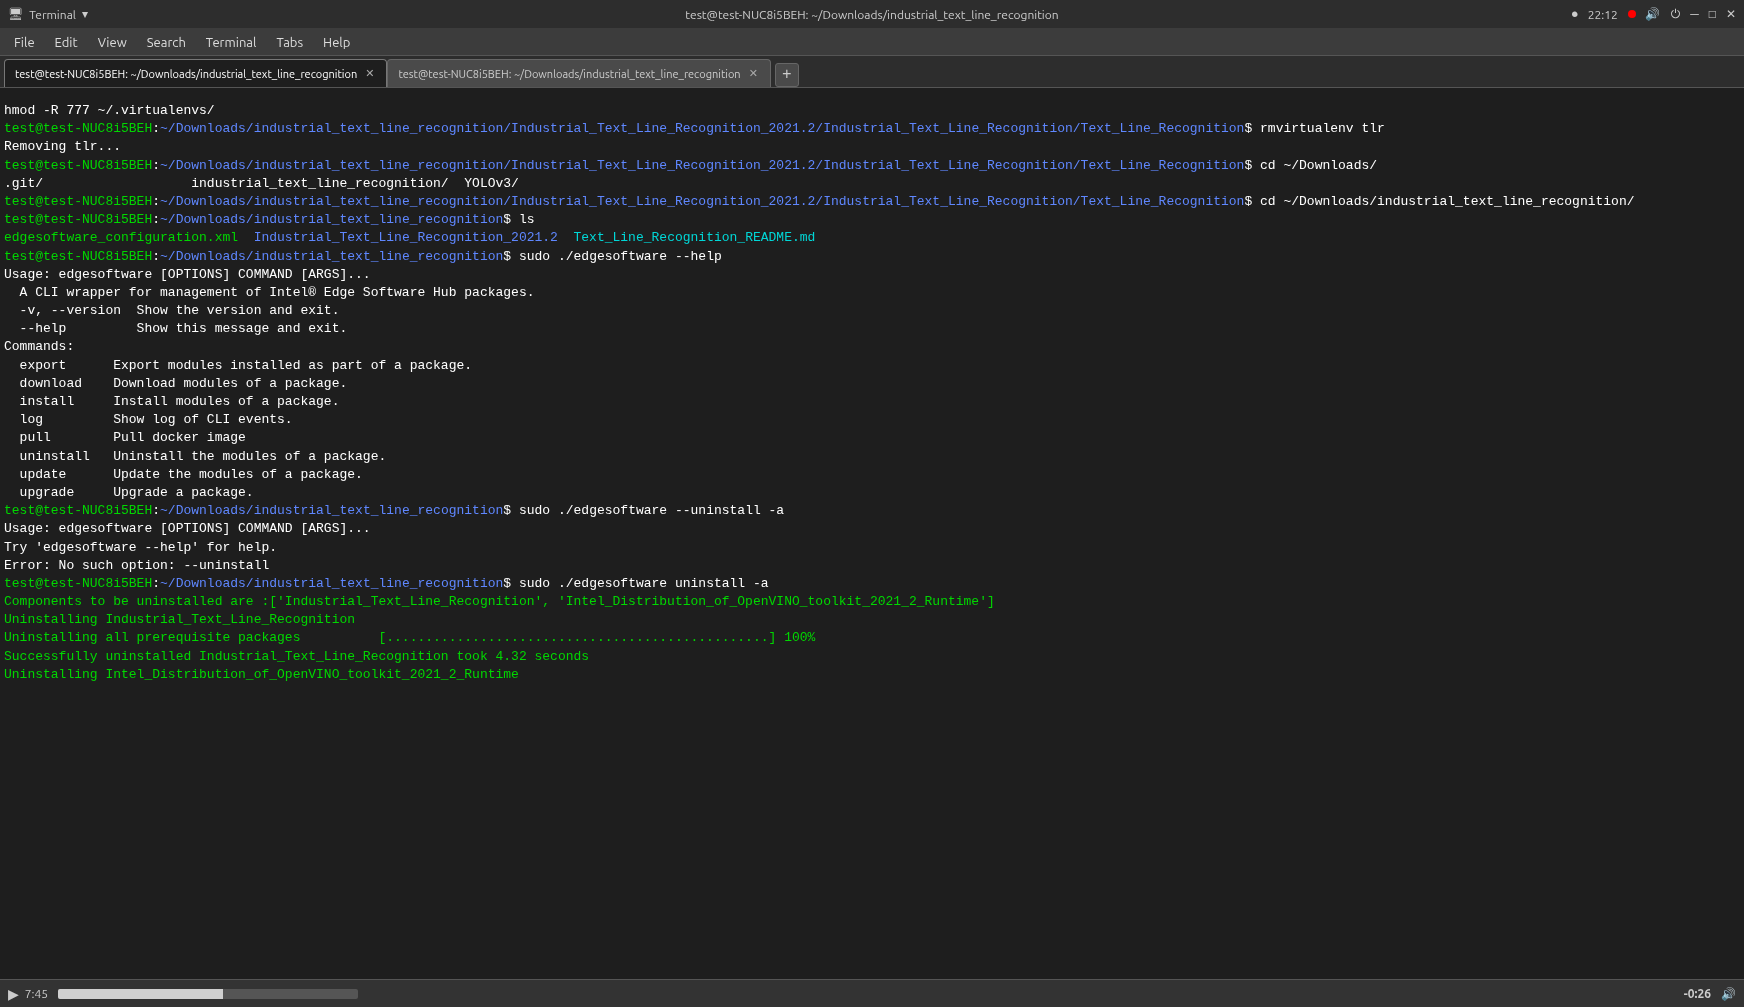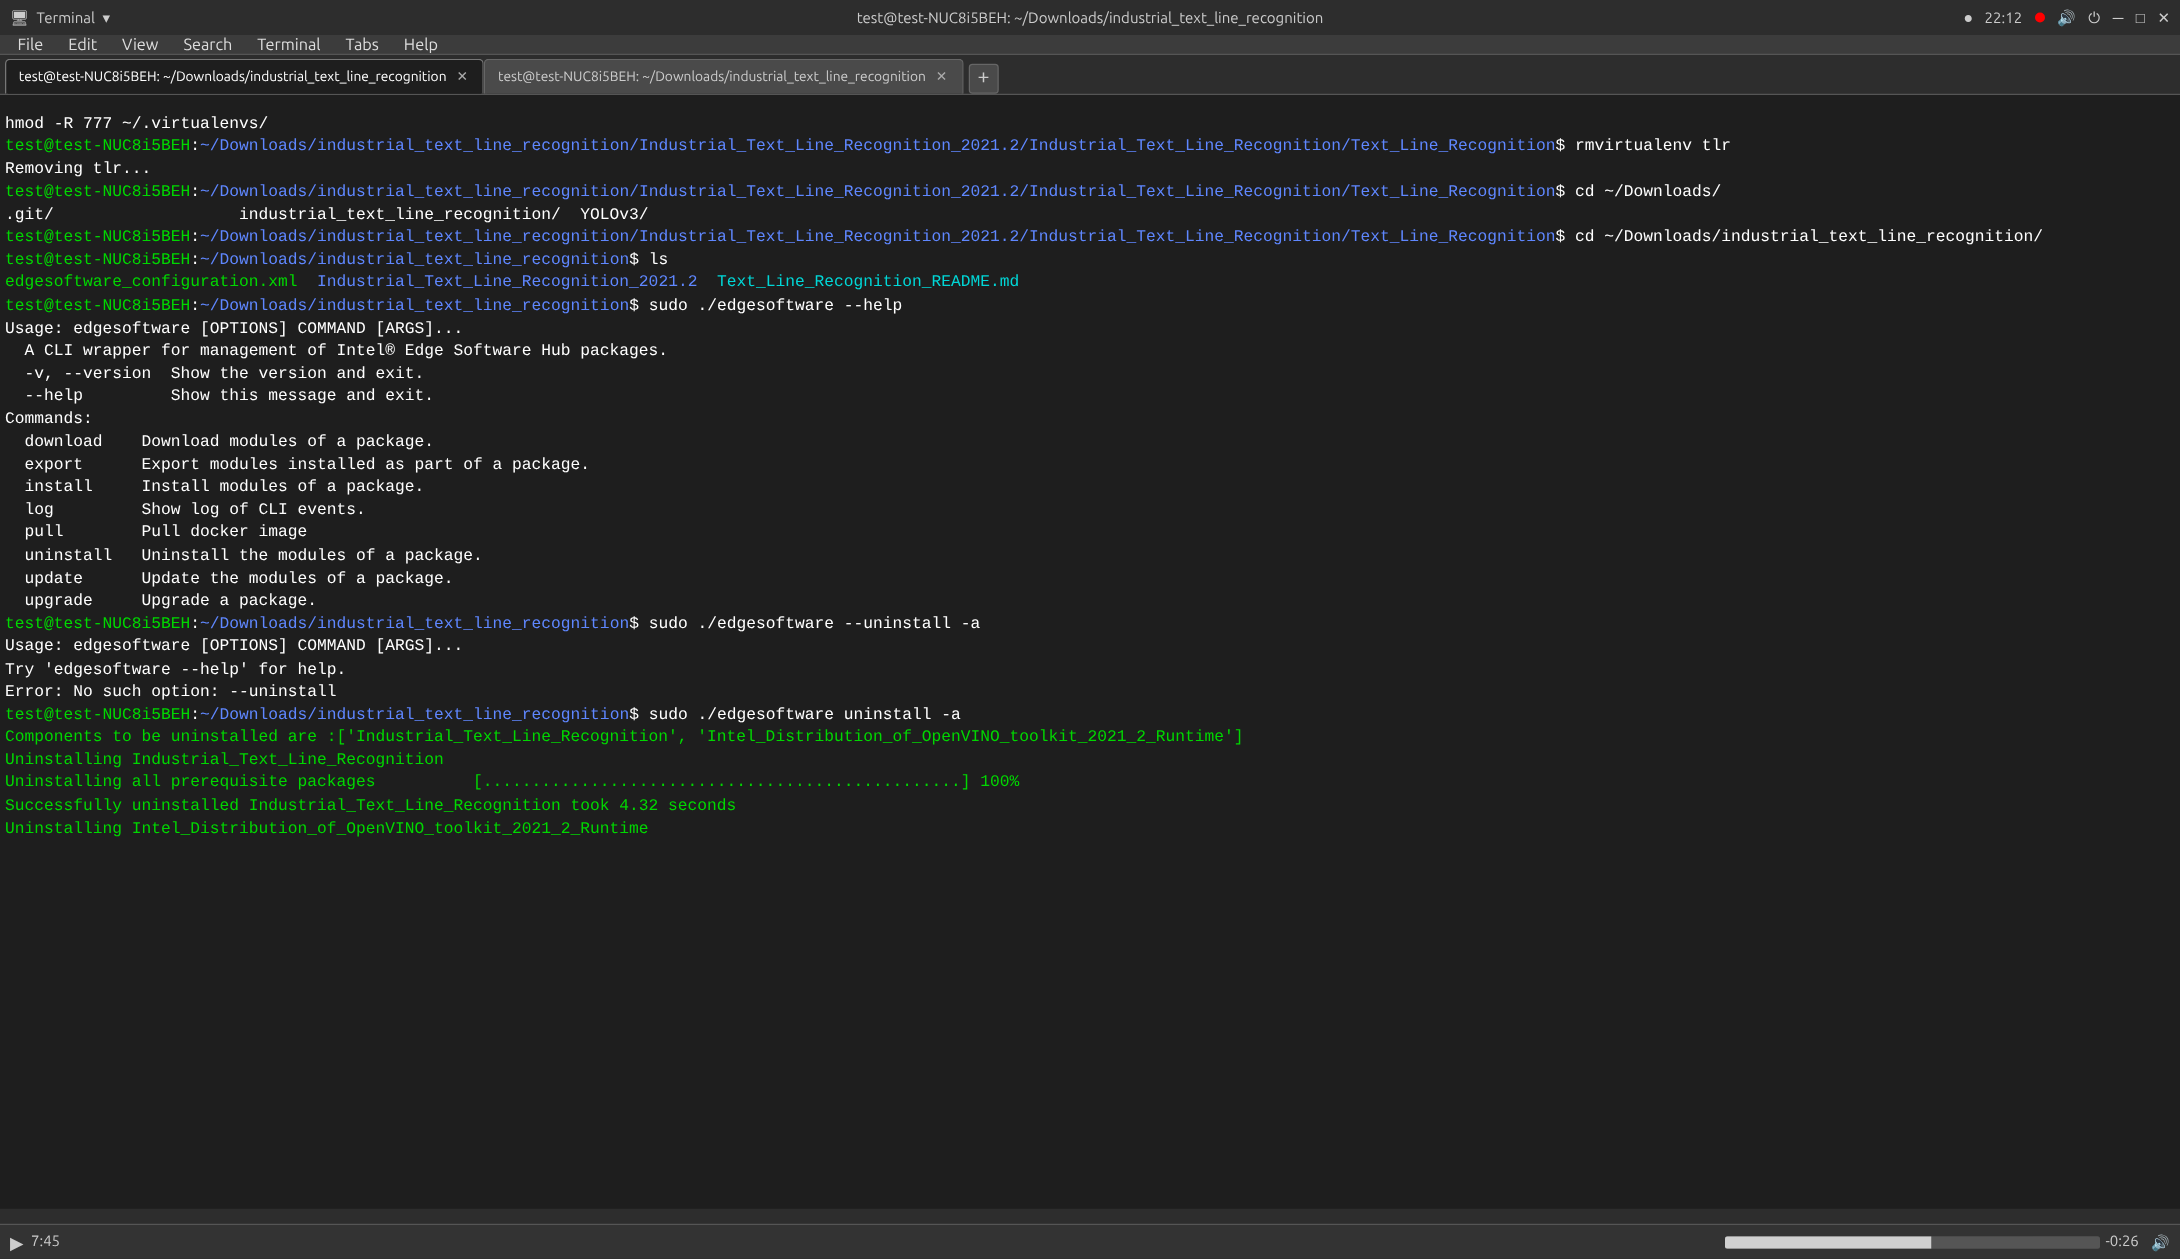--- a/index.html
+++ b/index.html
@@ -47,21 +47,21 @@
     .red-dot {
       width: 8px; height: 8px;
       background: red;
       border-radius: 50%;
       display: inline-block;
     }
 
     
     .menu-bar {
       background: #3c3c3c;
-      height: 16px;
+      height: 28px;
       display: flex;
       align-items: center;
       padding: 0 6px;
       gap: 4px;
       font-size: 13px;
       font-family: 'Ubuntu', sans-serif;
       color: #ddd;
       border-bottom: 1px solid #555;
     }
     .menu-item {
@@ -151,21 +151,21 @@
       border-top: 1px solid #555;
       display: flex;
       align-items: center;
       padding: 0 8px;
       font-size: 12px;
       font-family: 'Ubuntu', sans-serif;
       color: #ccc;
       gap: 10px;
     }
     .status-left { display: flex; align-items: center; gap: 6px; }
-    .status-center { flex: 1; display: flex; align-items: center; justify-content: flex-end; gap: 4px; }
+    .status-center { flex: 1; display: flex; align-items: center; justify-content: space-between; gap: 4px; font-weight: bold; }
     .status-right { display: flex; align-items: center; gap: 10px; }
     .progress-bar-container {
       width: 300px;
       height: 10px;
       background: #555;
       border-radius: 2px;
       overflow: hidden;
     }
     .progress-bar-fill {
       height: 100%;
@@ -243,22 +243,22 @@
 
   <div class="line"><span class="prompt">test@test-NUC8i5BEH</span><span class="white">:</span><span class="blue">~/Downloads/industrial_text_line_recognition</span><span class="white">$ sudo ./edgesoftware --help</span></div>
   <div class="line"><span class="white">Usage: edgesoftware [OPTIONS] COMMAND [ARGS]...</span></div>
   <div class="line"></div>
   <div class="line"><span class="white">  A CLI wrapper for management of Intel® Edge Software Hub packages.</span></div>
   <div class="line"></div>
   <div class="line"><span class="white">  -v, --version  Show the version and exit.</span></div>
   <div class="line"><span class="white">  --help         Show this message and exit.</span></div>
   <div class="line"></div>
   <div class="line"><span class="white">Commands:</span></div>
+  <div class="line"><span class="white">  export      Export modules installed as part of a package.</span></div>
   <div class="line"><span class="white">  download    Download modules of a package.</span></div>
-  <div class="line"><span class="white">  export      Export modules installed as part of a package.</span></div>
   <div class="line"><span class="white">  install     Install modules of a package.</span></div>
   <div class="line"><span class="white">  log         Show log of CLI events.</span></div>
   <div class="line"><span class="white">  pull        Pull docker image</span></div>
   <div class="line"><span class="white">  uninstall   Uninstall the modules of a package.</span></div>
   <div class="line"><span class="white">  update      Update the modules of a package.</span></div>
   <div class="line"><span class="white">  upgrade     Upgrade a package.</span></div>
 
   <div class="line"><span class="prompt">test@test-NUC8i5BEH</span><span class="white">:</span><span class="blue">~/Downloads/industrial_text_line_recognition</span><span class="white">$ sudo ./edgesoftware --uninstall -a</span></div>
   <div class="line"><span class="white">Usage: edgesoftware [OPTIONS] COMMAND [ARGS]...</span></div>
   <div class="line"><span class="white">Try 'edgesoftware --help' for help.</span></div>

